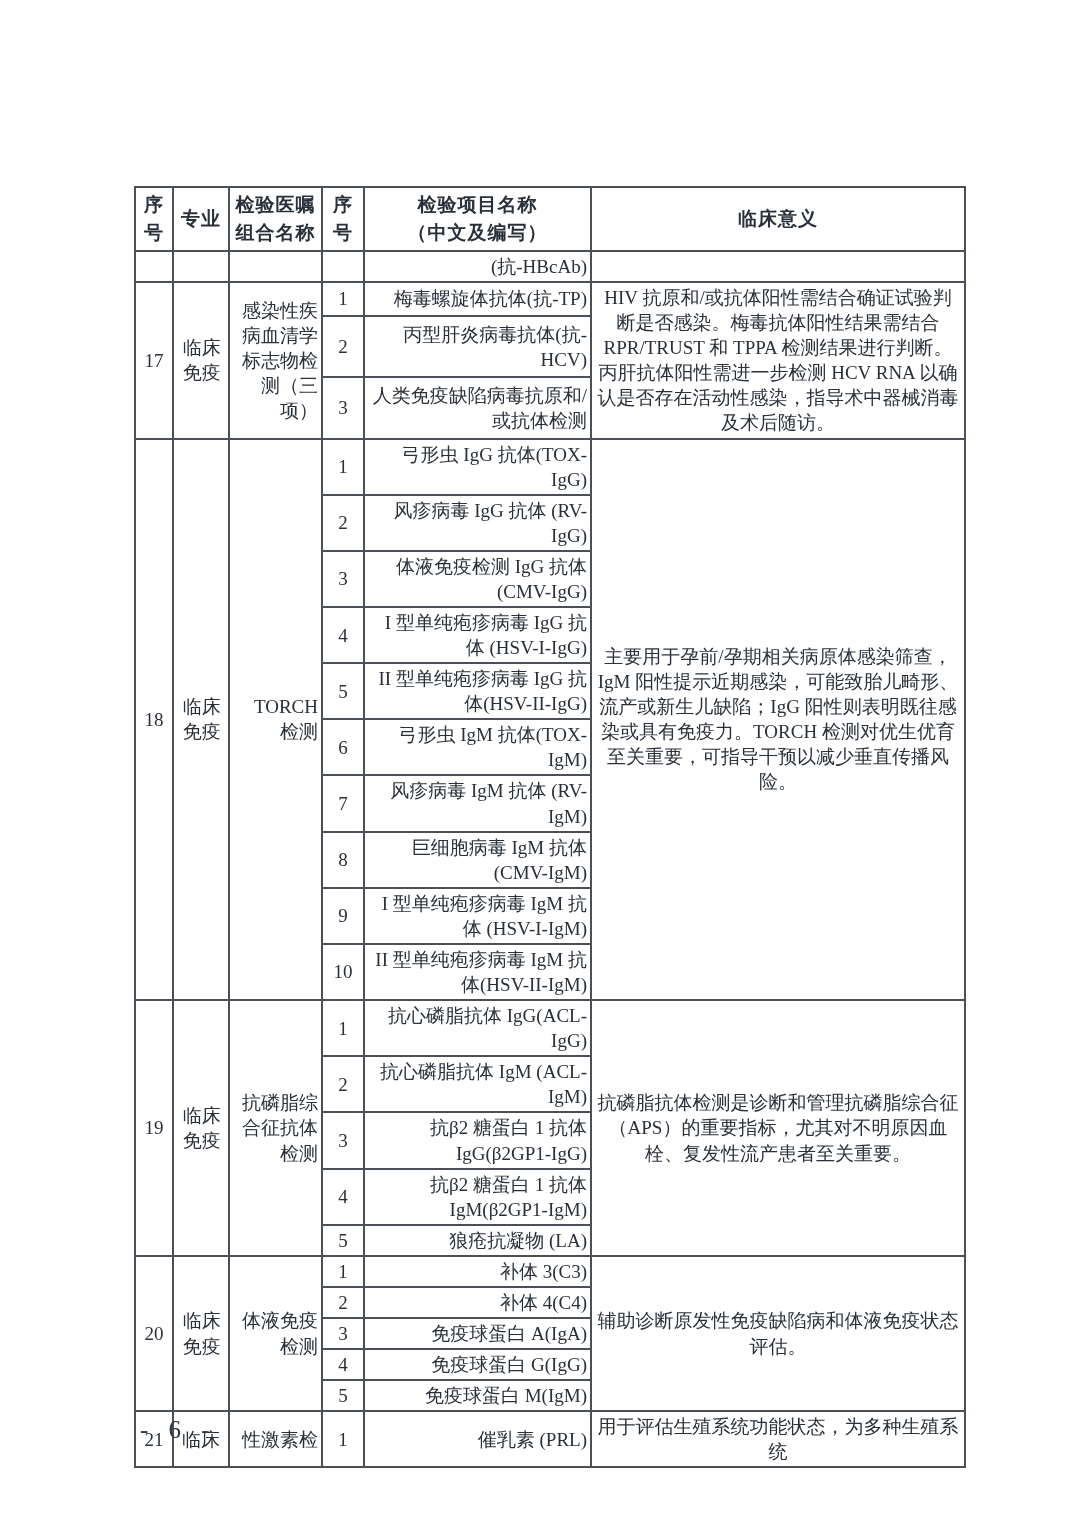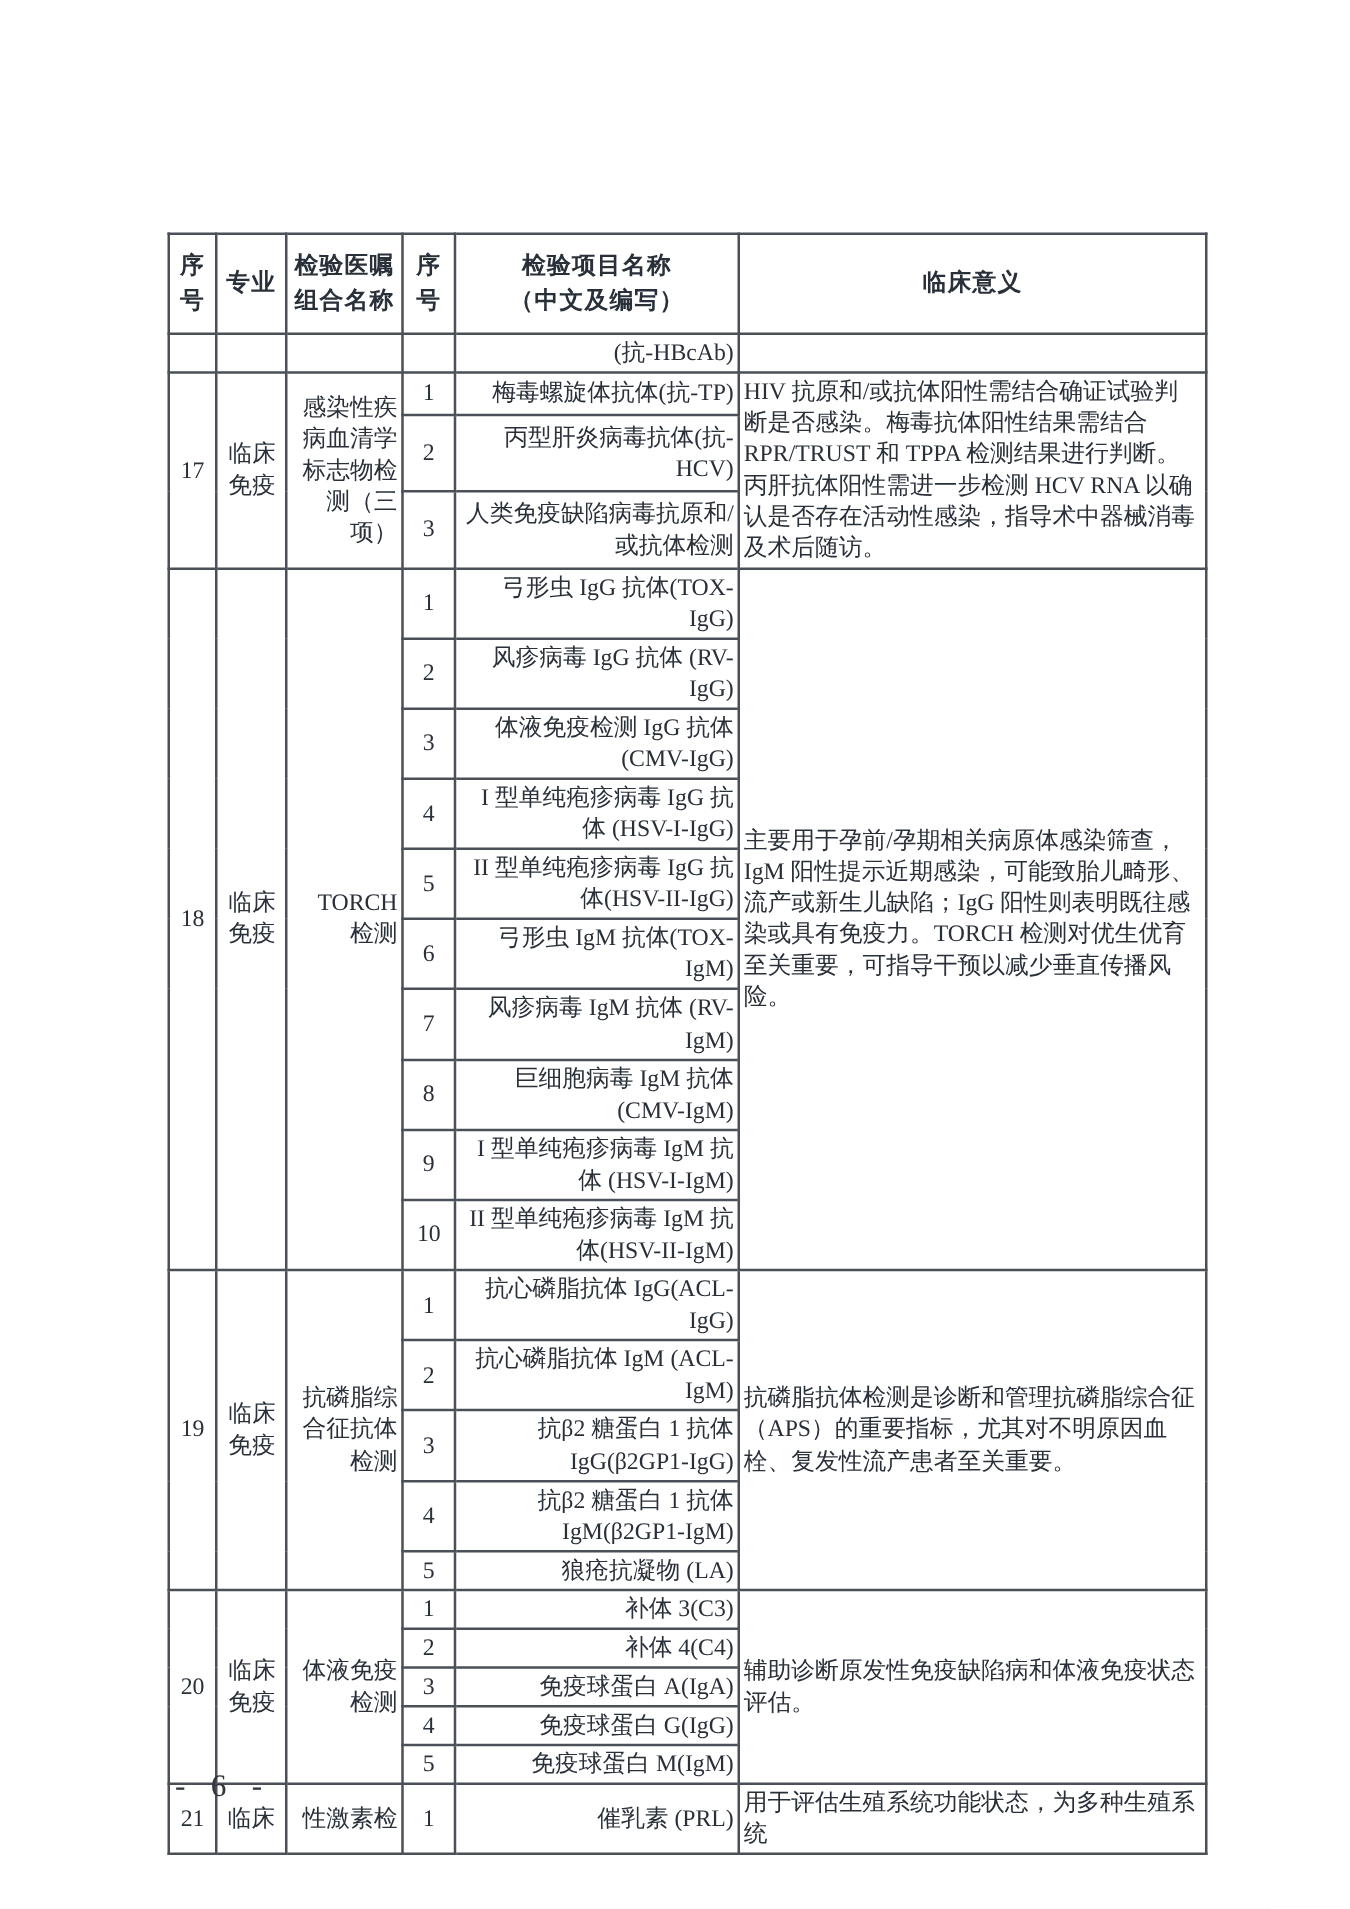--- a/index.html
+++ b/index.html
@@ -33,24 +33,24 @@
   }
   .doc-table th {
     font-weight: bold;
     text-align: center;
     letter-spacing: 1px;
     line-height: 1.45;
   }
   .c { text-align: center; }
   .combo { text-align: right; padding: 2px 4px; }
   .item-name { text-align: right; padding: 3px 4px 3px 9px; }
-  .sig { text-align: left; padding: 4px 6px 4px 9px; line-height: 1.38; }
+  .sig { text-align: center; padding: 4px 6px 4px 9px; line-height: 1.38; }
   .vw1 { width: 1.3em; margin: 0 auto; }   
   .w2  { width: 2.6em; margin: 16px auto; }   
-  tr.rh68 { height: 80px; }
+  tr.rh68 { height: 64px; }
   tr.rh30 { height: 30px; }
   tr.rh31 { height: 31px; }
   tr.rh48 { height: 48px; }
   tr.rh54 { height: 54px; }
   .page-number {
     position: absolute;
     left: 140px;
     top: 1416px;
     font-size: 25px;
     letter-spacing: 7px;

